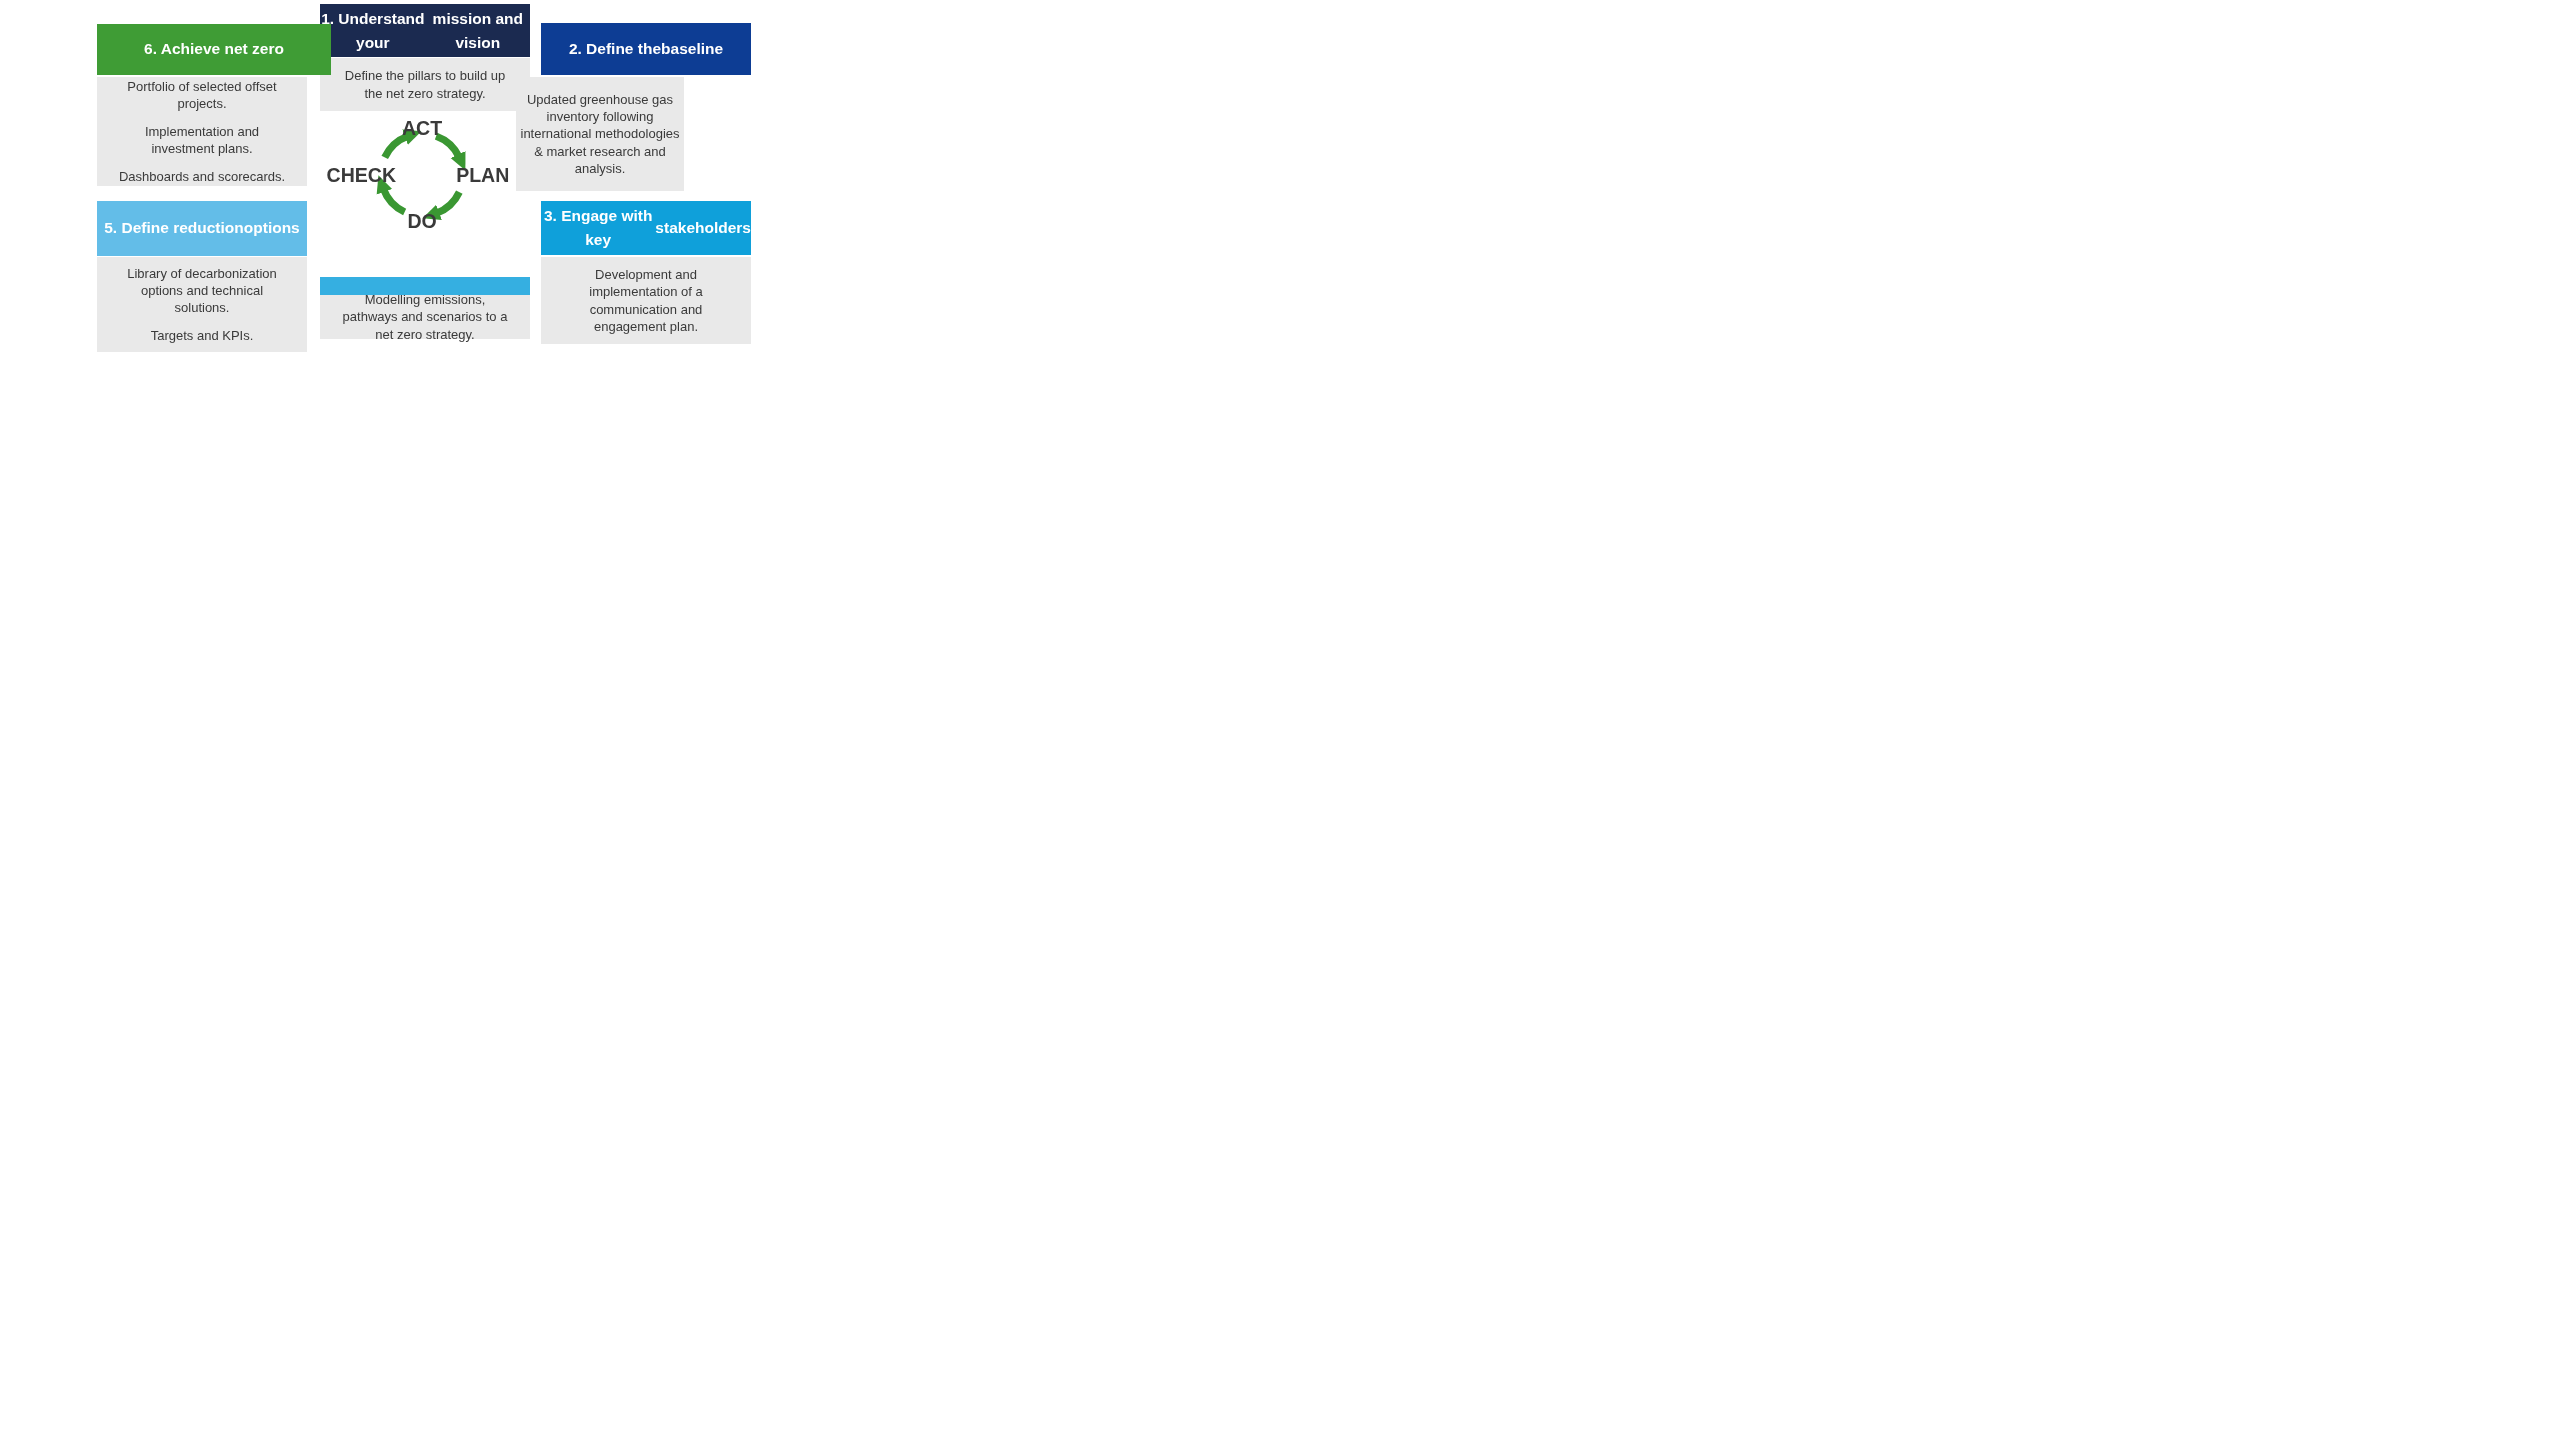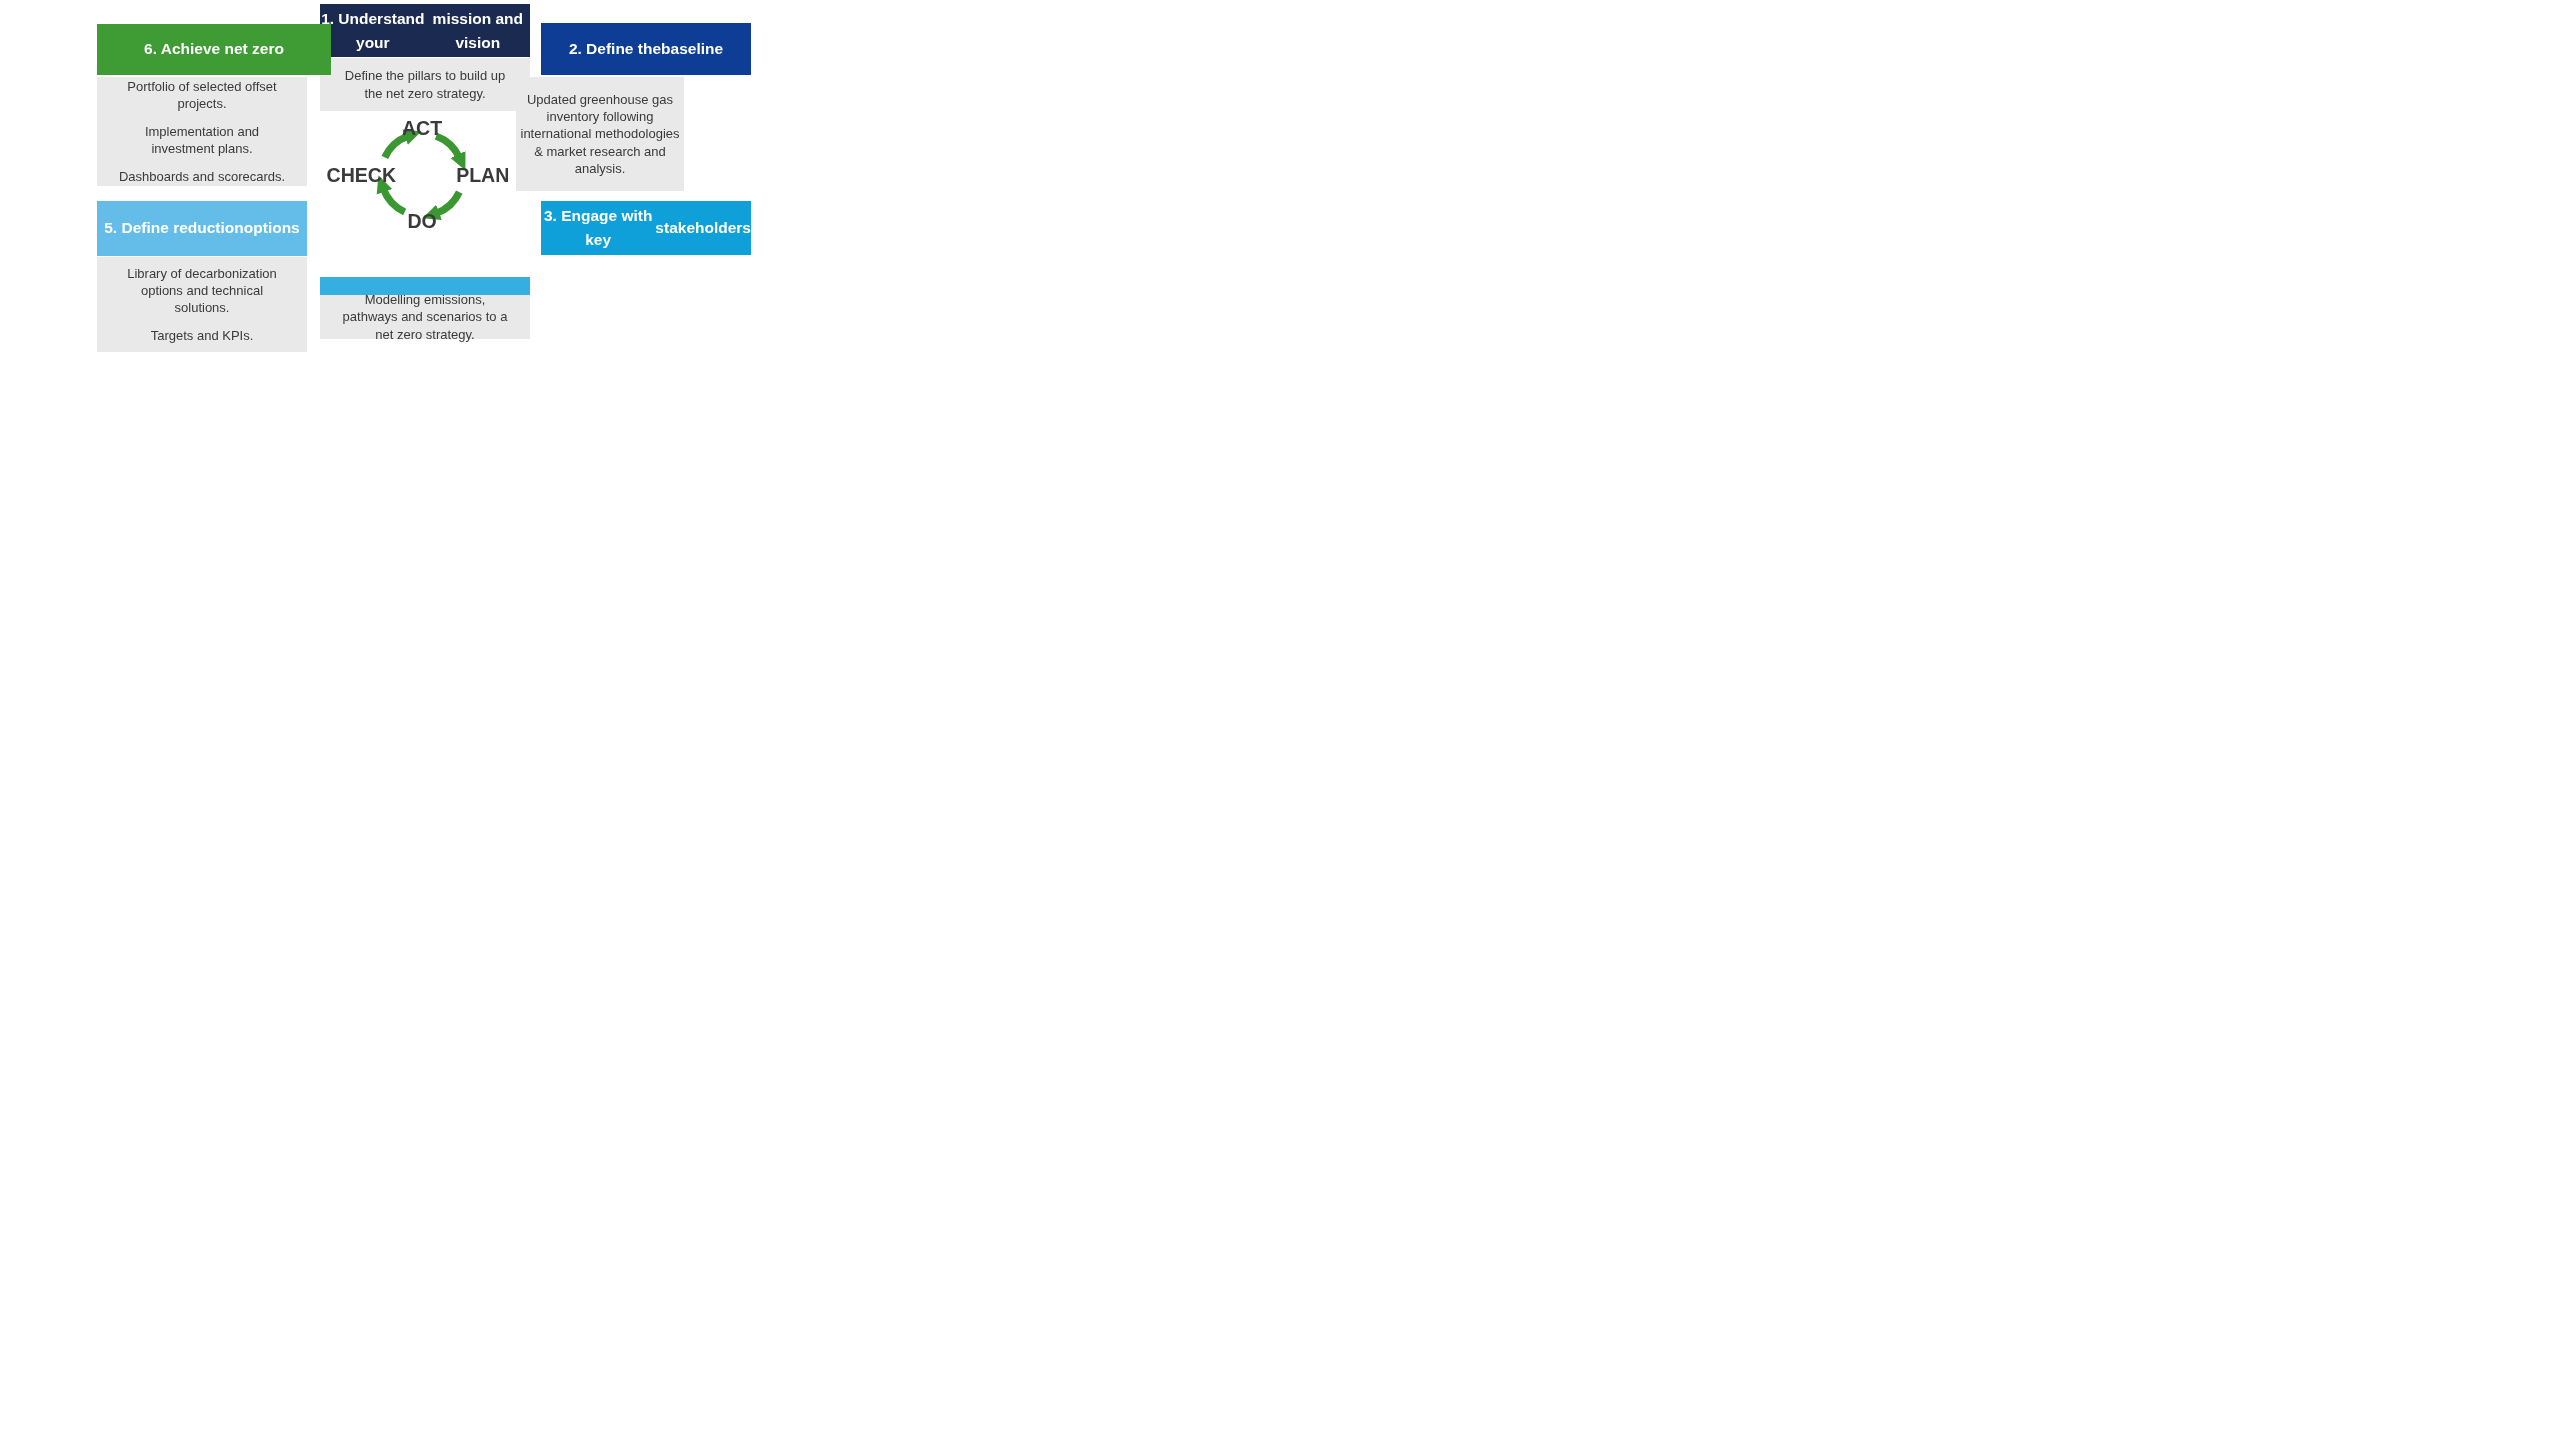--- a/index.html
+++ b/index.html
@@ -84,20 +84,28 @@
       <span class="ln">international methodologies</span>
       <span class="ln">&amp; market research and</span>
       <span class="ln">analysis.</span>
     </span>
   </div>
 
   <div class="hd s3">
     <span>3. Engage with key</span>
     <span>stakeholders</span>
   </div>
+  <div class="bd s3">
+    <span class="p">
+      <span class="ln">Development and</span>
+      <span class="ln">implementation of a</span>
+      <span class="ln">communication and</span>
+      <span class="ln">engagement plan.</span>
+    </span>
+  </div>
 
   <div class="hd s4">
     <span>4. Run scenarios</span>
   </div>
   <div class="bd s4">
     <span class="p">
       <span class="ln">Modelling emissions,</span>
       <span class="ln">pathways and scenarios to a</span>
       <span class="ln">net zero strategy.</span>
     </span>

